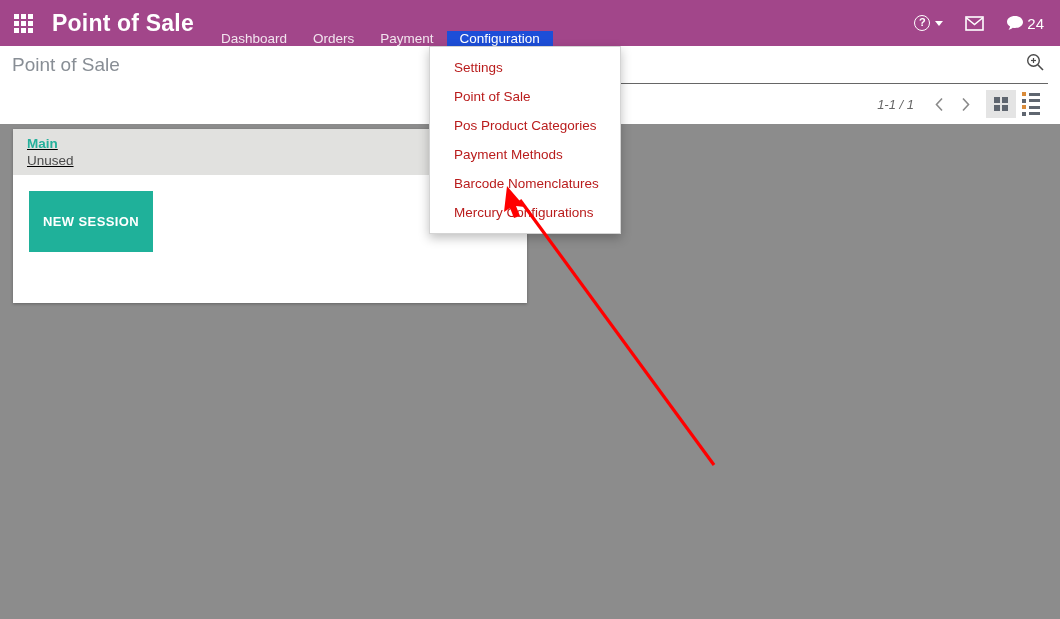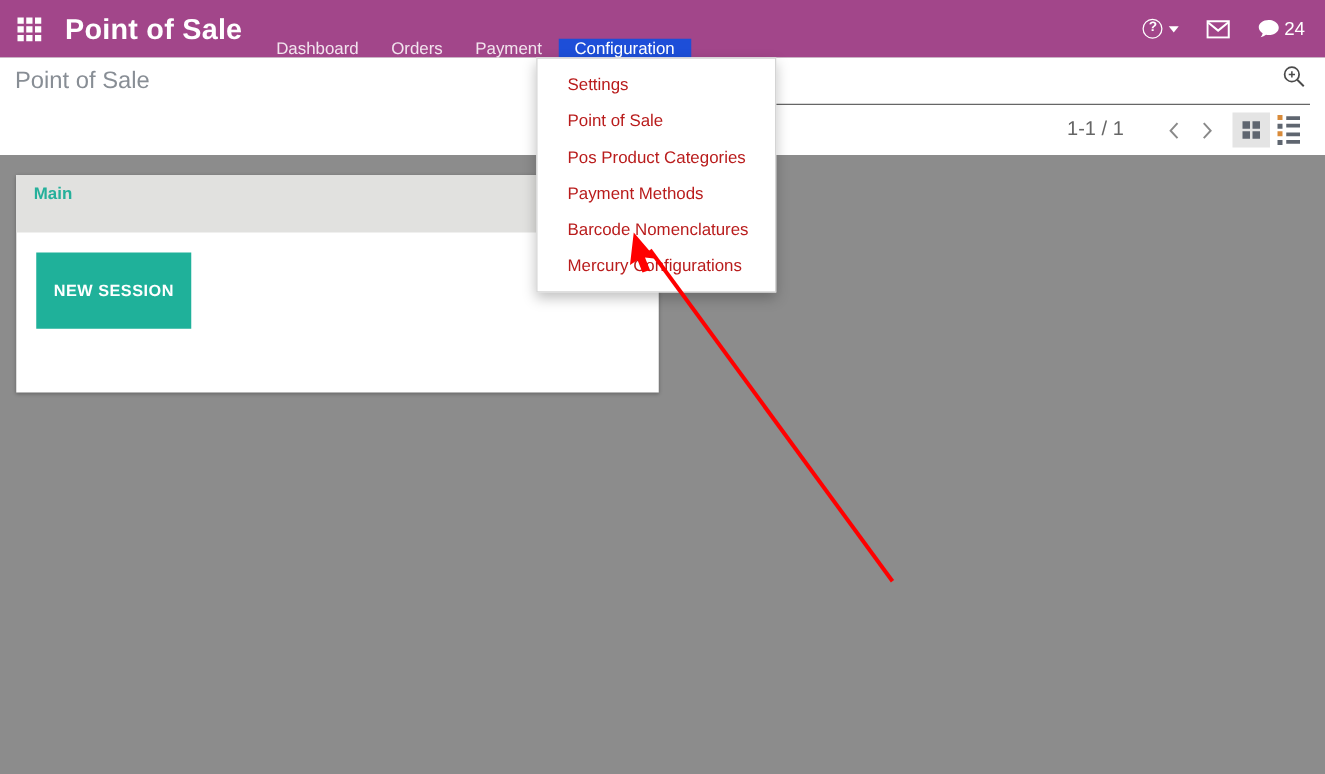--- a/index.html
+++ b/index.html
@@ -76,21 +76,21 @@
     border-bottom:1px solid #666; display:flex; align-items:center;
     justify-content:flex-end;
   }
   .search-icon { margin-right:4px; margin-bottom:4px; }
 
   .cp-row2 { position:relative; height:38px; }
   .pager {
     position:absolute; right:14px; top:4px;
     display:flex; align-items:center; gap:0px;
   }
-  .pager-count { font-size:16px; color:#666; margin-right:27px; }
+  .pager-count { font-size:13px; color:#666; margin-right:12px;font-style:italic; }
   .arrow-btn {
     width:26px; height:26px; display:flex; align-items:center;
     justify-content:center; cursor:pointer; color:#8a8a8a; font-size:17px;
   }
   .view-toggles { display:flex; margin-left:8px; }
   .vt {
     width:30px; height:28px; display:flex; align-items:center;
     justify-content:center; cursor:pointer;
   }
   .vt.active { background:#e4e4e4; }
@@ -100,22 +100,22 @@
   .list-ico { display:flex; flex-direction:column; gap:2.5px; }
   .list-ico .lrow { display:flex; align-items:center; gap:3px; }
   .list-ico .lrow b { display:block; width:4px; height:4px; }
   .list-ico .lrow s { display:block; width:11px; height:3px;
     background:#5f6670; text-decoration:none; }
 
   
   .kanban-area { position:absolute; left:0; top:124px; width:1060px;
     height:495px; background:#8c8c8c; }
   .card {
-    position:absolute; left:13px; top:16px; width:514px; height:174px;
-    background:#fff; box-shadow:0 1px 3px rgba(0,0,0,.28);
+    position:absolute; left:13px; top:5px; width:514px; height:174px;
+    background:#fff; box-shadow:0 1px 3px rgba(0,0,0,.28);text-decoration:underline;
   }
   .card-head {
     height:46px; background:#e1e1df; padding:6px 12px 0 14px;
   }
   .card-title { font-size:13.5px; font-weight:bold; color:#25b09b;
     line-height:17px; }
   .card-sub { font-size:13.5px; color:#4a4a4a; line-height:18px; }
   .card-body { padding:16px; }
   .new-session-btn {
     display:inline-block; background:#1fb19a; color:#fff;
@@ -242,20 +242,21 @@
           </span>
         </span>
       </div>
     </div>
   </div>
 
   <div class="kanban-area">
     <div class="card">
       <div class="card-head">
         <div class="card-title">Main</div>
+        <div class="card-sub">Unused</div>
       </div>
       <div class="card-body">
         <button class="new-session-btn">NEW SESSION</button>
       </div>
     </div>
   </div>
 
   <div class="dropdown">
     <div class="dd-item">Settings</div>
     <div class="dd-item">Point of Sale</div>

